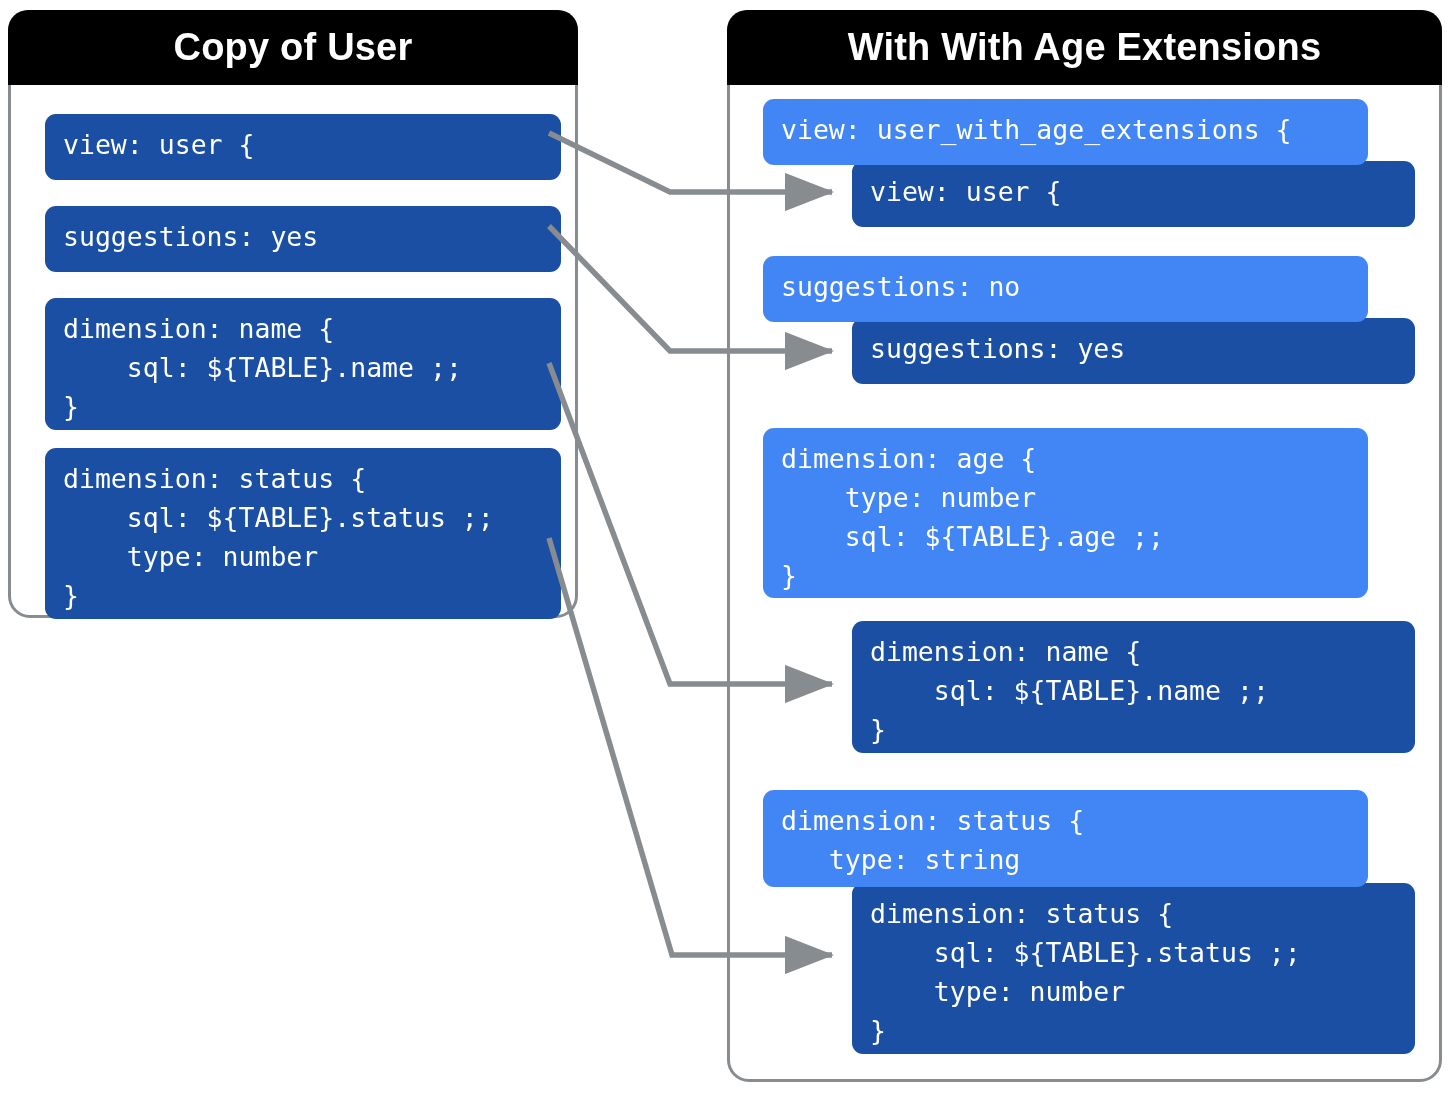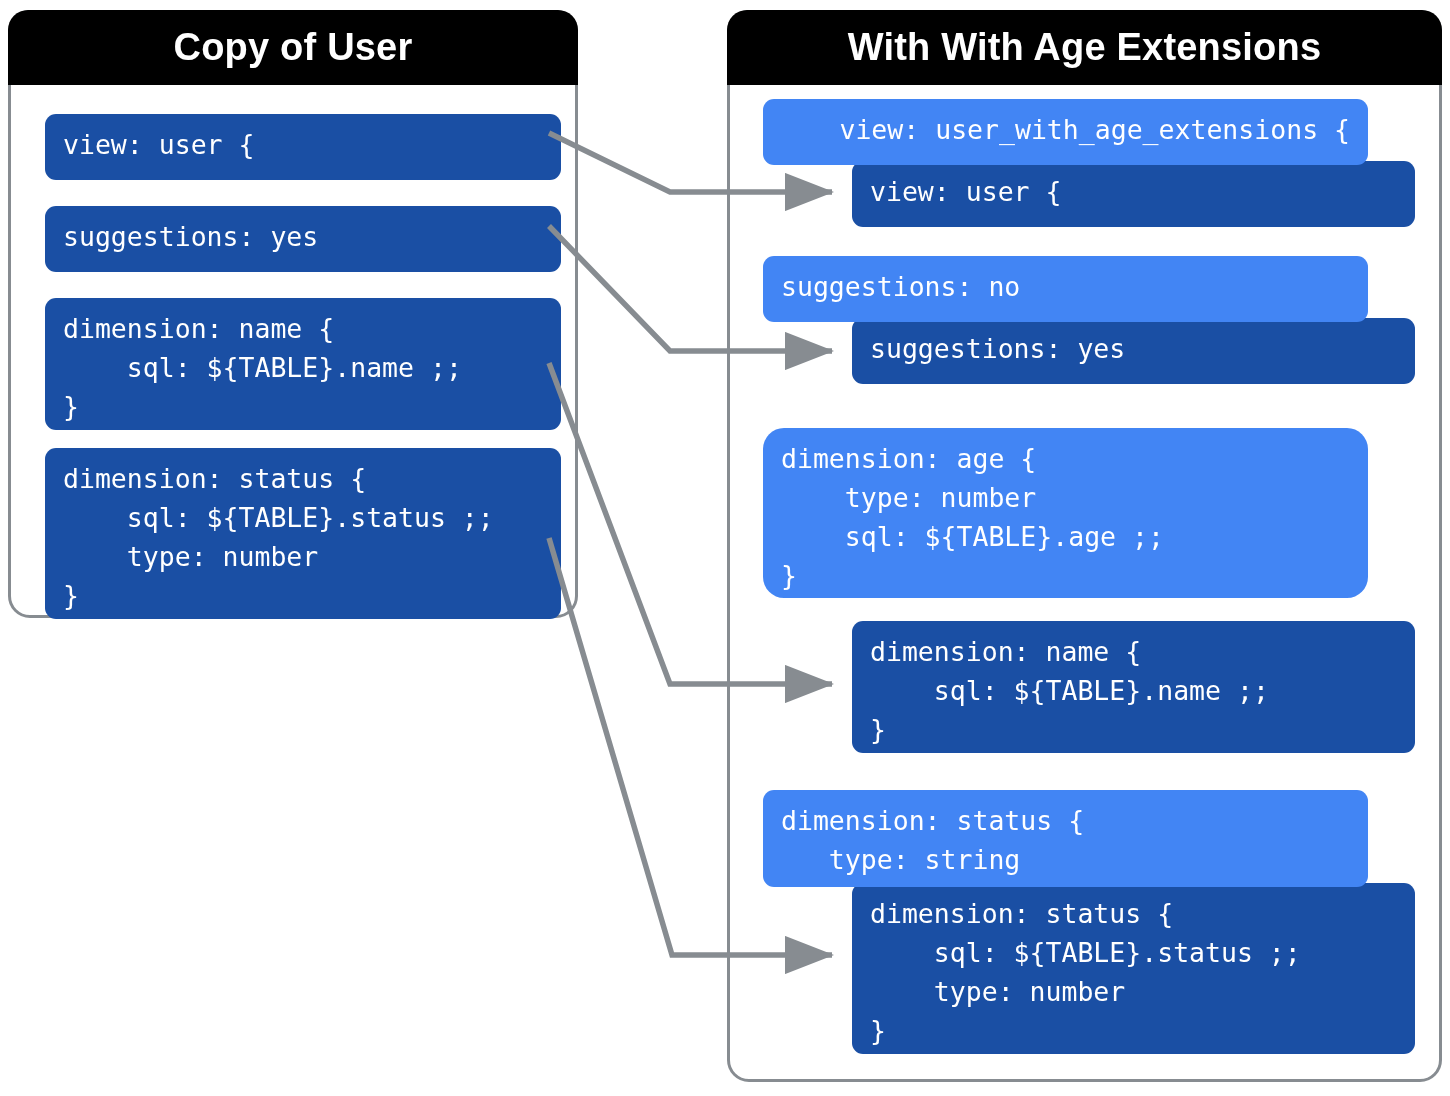--- a/index.html
+++ b/index.html
@@ -51,27 +51,27 @@
   .code.dark{background:#1a4fa4;}
   .code.light{background:#4285f4;}
 
   
   #l-view{left:34px;top:101px;width:516px;height:66px;}
   #l-sugg{left:34px;top:193px;width:516px;height:66px;}
   #l-dim-name{left:34px;top:285px;width:516px;height:132px;}
   #l-dim-status{left:34px;top:435px;width:516px;height:171px;}
 
   
-  #r-view-light{left:763px;top:99px;width:605px;height:66px;z-index:2;text-align:right;}
+  #r-view-light{left:763px;top:99px;width:605px;height:66px;z-index:2;}
   #r-view-dark{left:852px;top:161px;width:563px;height:66px;z-index:1;}
 
   #r-sugg-light{left:763px;top:256px;width:605px;height:66px;z-index:2;}
   #r-sugg-dark{left:852px;top:318px;width:563px;height:66px;z-index:1;}
 
-  #r-dim-age{left:763px;top:428px;width:605px;height:170px;z-index:2;border-radius:21px;}
+  #r-dim-age{left:763px;top:428px;width:605px;height:170px;z-index:2;}
 
   #r-dim-name{left:852px;top:621px;width:563px;height:132px;z-index:1;}
 
   #r-dim-status-light{left:763px;top:790px;width:605px;height:97px;z-index:2;}
   #r-dim-status-dark{left:852px;top:883px;width:563px;height:171px;z-index:1;}
 
   
   #connectors{position:absolute;left:0;top:0;width:1450px;height:1096px;z-index:5;pointer-events:none;}
 </style>
 </head>

